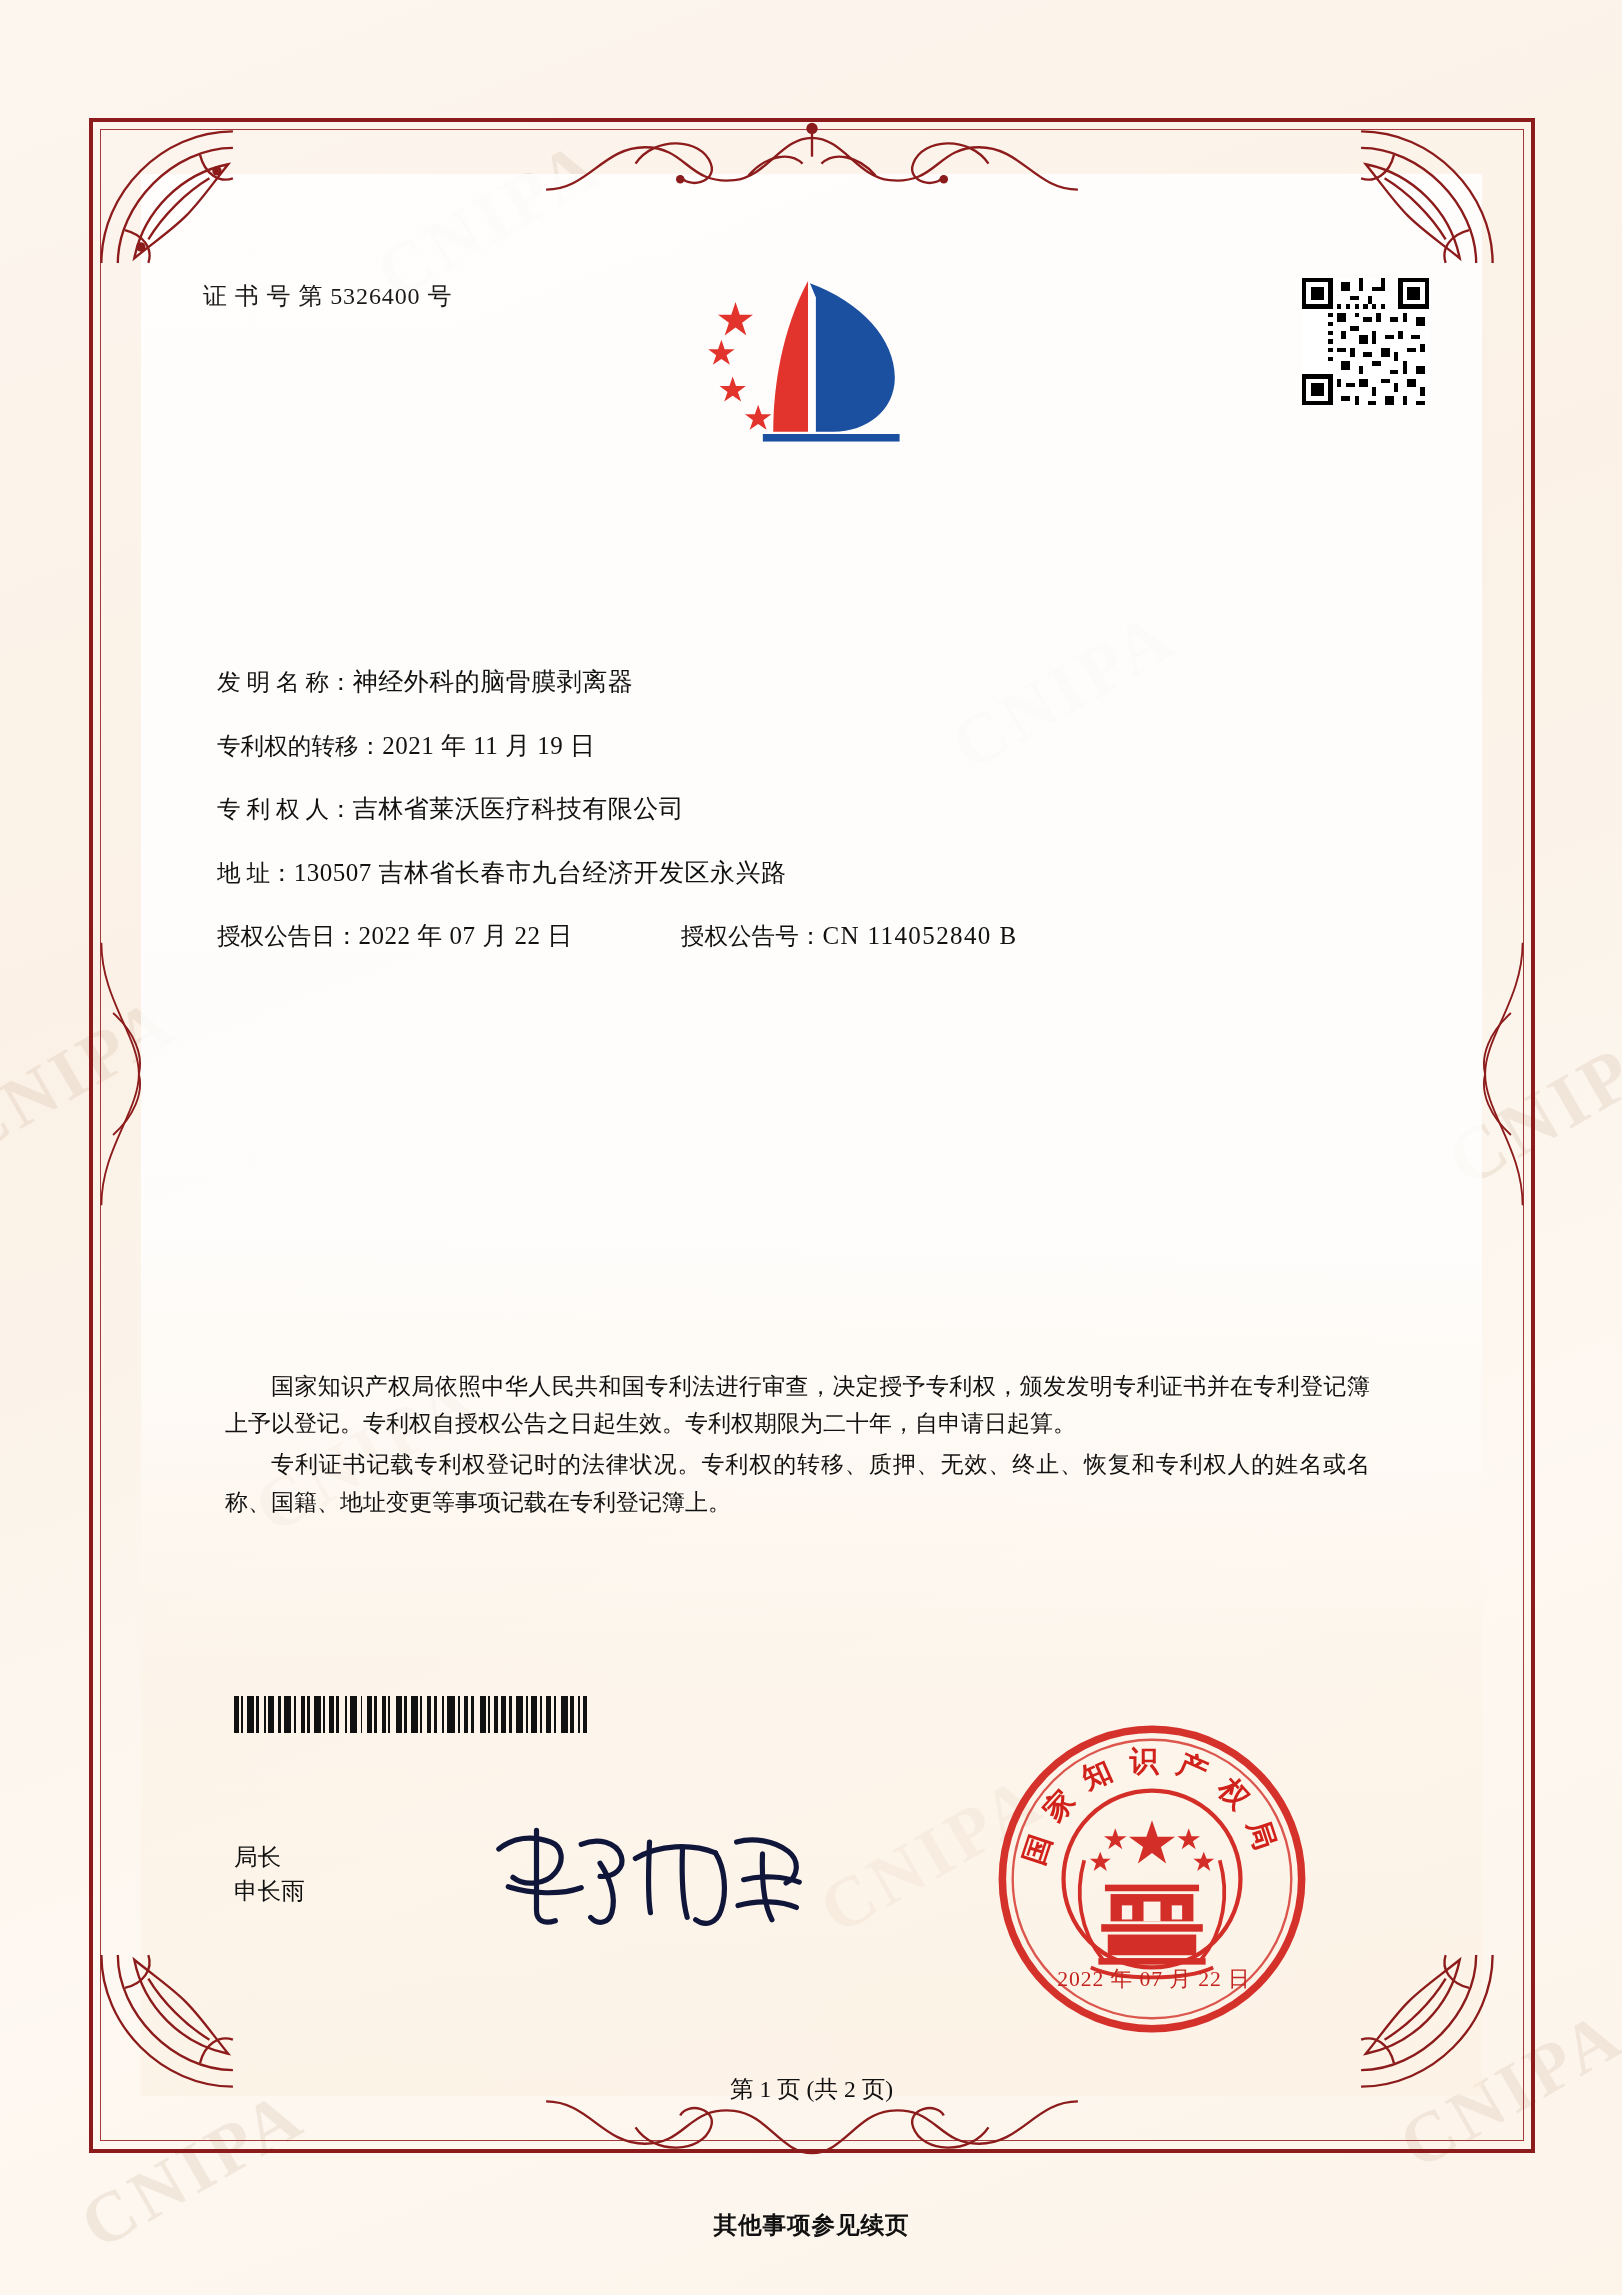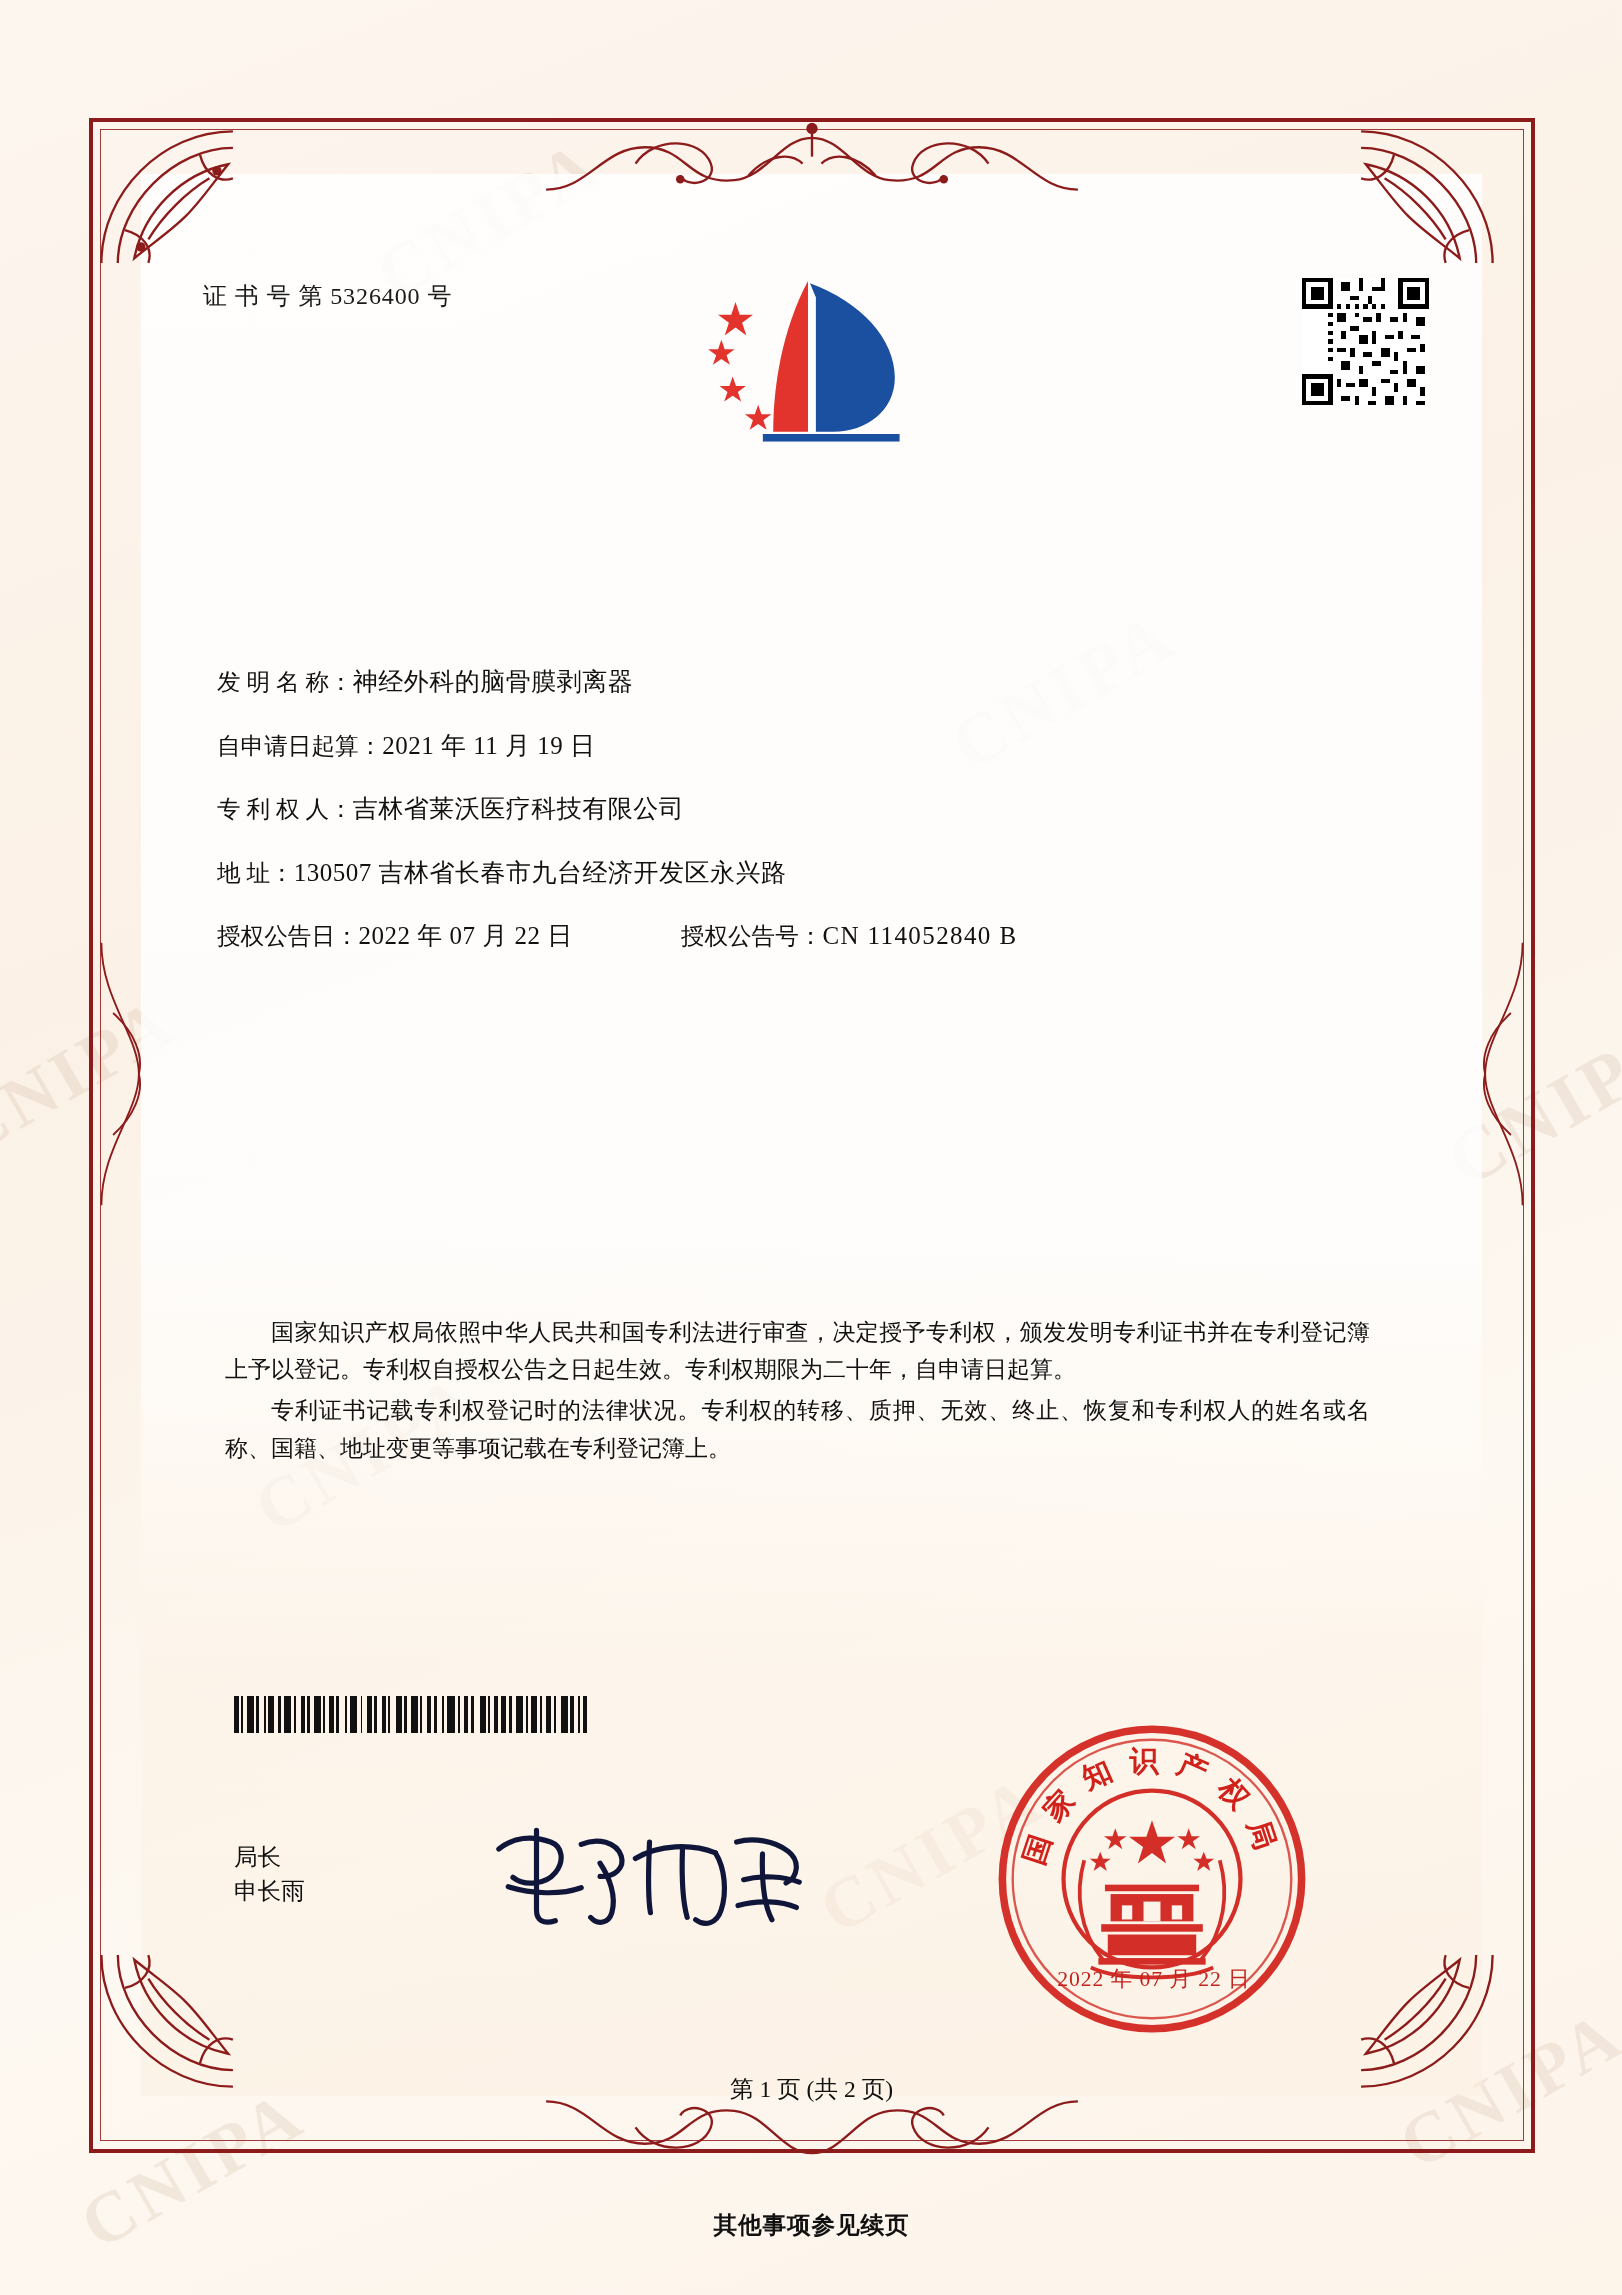--- a/index.html
+++ b/index.html
@@ -131,21 +131,21 @@
   }
   .value.mono-ish { letter-spacing: 1.4px; }
 
   .row-pub { margin-bottom: 21px; }
   .row-pub .second-label { margin-left: 108px; }
 
   
   .paras {
     position: absolute;
     left: 225px;
-    top: 1314px;
+    top: 1368px;
     width: 1145px;
     font-size: 23px;
     line-height: 1.62;
     color: #111;
     text-align: justify;
   }
   .paras p { margin: 0 0 3.8px 0; text-indent: 46px; }
 
   
   .barcode {
@@ -415,21 +415,21 @@
     </g>
   </svg>
 
 
   <div class="fields">
     <div class="row">
       <span class="label">发 明 名 称：</span>
       <span class="value">神经外科的脑骨膜剥离器</span>
     </div>
     <div class="row">
-      <span class="label">自申请日起算：</span>
+      <span class="label">专利权的转移：</span>
       <span class="value">2021 年 11 月 19 日</span>
     </div>
     <div class="row">
       <span class="label">专 利 权 人：</span>
       <span class="value">吉林省莱沃医疗科技有限公司</span>
     </div>
     <div class="row">
       <span class="label">地 址：</span>
       <span class="value">130507 吉林省长春市九台经济开发区永兴路</span>
     </div>

